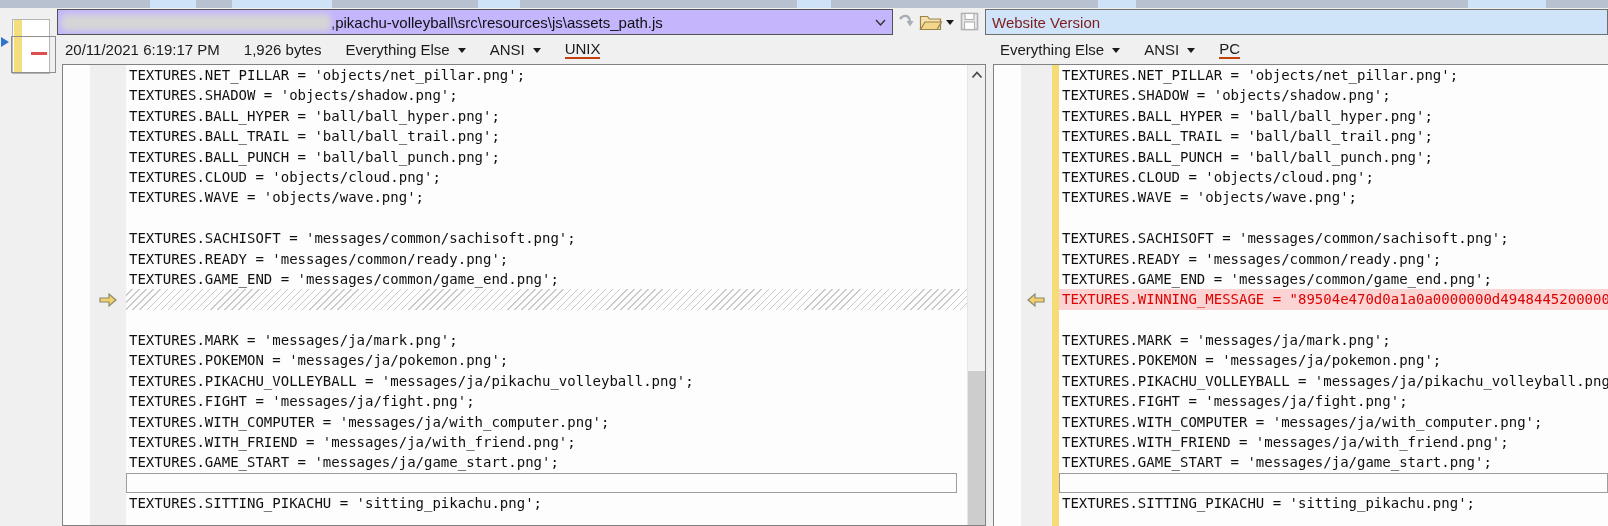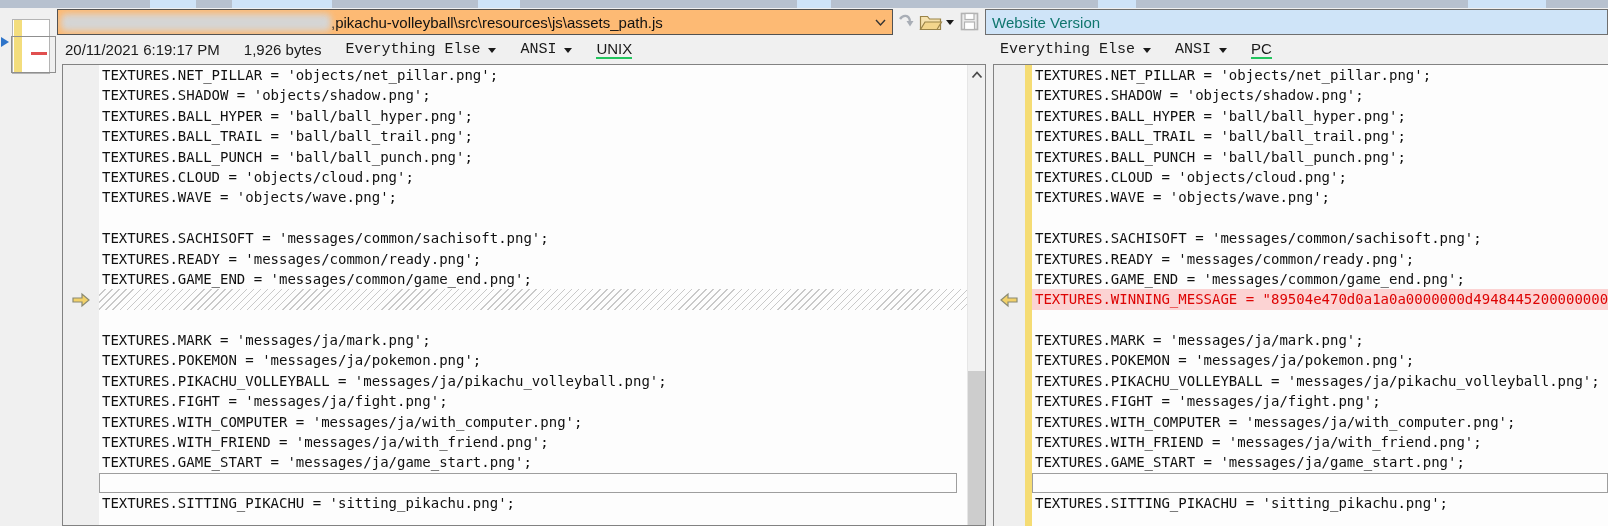--- a/index.html
+++ b/index.html
@@ -13,51 +13,51 @@
 
   
   #thumb-outer { left:12px; top:19px; width:38px; height:55px; background:#ffffff; border:1px solid #b4b4b4; }
   #thumb-yellow { left:14px; top:20px; width:8px; height:53px; background:#f3dd7d; }
   #thumb-view { left:11px; top:36px; width:45px; height:37px; border:1px solid #8f8f8f; background:transparent; }
   #thumb-red { left:31px; top:52px; width:16px; height:3px; background:#e04f4f; }
   #thumb-caret { left:1px; top:37px; width:0; height:0; border-top:5px solid transparent;
                  border-bottom:5px solid transparent; border-left:8px solid #2e74c9; }
 
   
-  #path-combo { left:57px; top:9px; width:836px; height:26px; background:#fdba74;
+  #path-combo { left:57px; top:9px; width:836px; height:26px; background:#c4b5fd;
                 border:1px solid #525252; display:flex; align-items:center; overflow:hidden; }
   #path-blur { margin-left:3px; width:270px; height:17px; background:#d5d5d5; border-radius:5px;
                filter:blur(3px); flex:0 0 auto; }
   #path-text { font-size:15px; color:#111; white-space:pre; flex:1 1 auto; }
   #combo-chevron { flex:0 0 24px; display:flex; justify-content:center; }
 
   .hdr-btn { display:flex; align-items:center; justify-content:center; }
   #swap-btn   { left:896px; top:11px; width:20px; height:22px; }
   #folder-btn { left:918px; top:10px; width:26px; height:23px; }
   #folder-caret { left:946px; top:20px; width:0; height:0; border-left:4px solid transparent;
                   border-right:4px solid transparent; border-top:5px solid #1a1a1a; }
   #save-btn-left { left:958px; top:10px; width:22px; height:23px; }
 
   
   #title-field { left:985px; top:9px; width:623px; height:26px; background:#cfe4f8;
                  border:1px solid #6f6f6f; display:flex; align-items:center;
-                 font-size:15px; color:#0f766e; padding-left:6px; }
+                 font-size:15px; color:#7f1d1d; padding-left:6px; }
 
   
   .tbar { position:absolute; top:40px; display:flex; align-items:center; gap:24px;
           font-size:15px; color:#1a1a1a; }
   #toolbar-left { left:65px; }
   #toolbar-right { left:1000px; }
-  .dd { display:flex; align-items:center;font-family:Liberation Mono, monospace; }
+  .dd { display:flex; align-items:center; }
   .caret-down { width:0; height:0; border-left:4px solid transparent; border-right:4px solid transparent;
                 border-top:5px solid #1a1a1a; display:inline-block; margin-left:8px; margin-top:2px; }
-  .redline { border-bottom:2px solid #22c55e; padding-bottom:0px; }
-
-  
-  .pane { position:absolute; top:64px; height:462px; background:#fdfdfd; display:flex; }
+  .redline { border-bottom:2px solid #c2410c; padding-bottom:0px; }
+
+  
+  .pane { position:absolute; top:64px; height:462px; background:#fdfdfd; display:flex;padding-left:27px; }
   #pane-left  { left:62px;  width:924px; border:1px solid #828282; }
   #pane-right { left:993px; width:615px; border-top:1px solid #828282; border-left:1px solid #828282; }
   .gutter { background:#efefef; position:relative; flex:0 0 auto; }
   #pane-left  .gutter { width:36px; }
   #pane-right .gutter { width:31px; }
   .section-bar { width:7px; background:#f5dc74; flex:0 0 auto; }
   .code-col { flex:1 1 auto; overflow:hidden; position:relative; }
 
   .code-row { height:20.4px; line-height:20.4px; white-space:pre; overflow:hidden;
               font-family:"DejaVu Sans Mono", monospace; font-size:14px; color:#101010;

